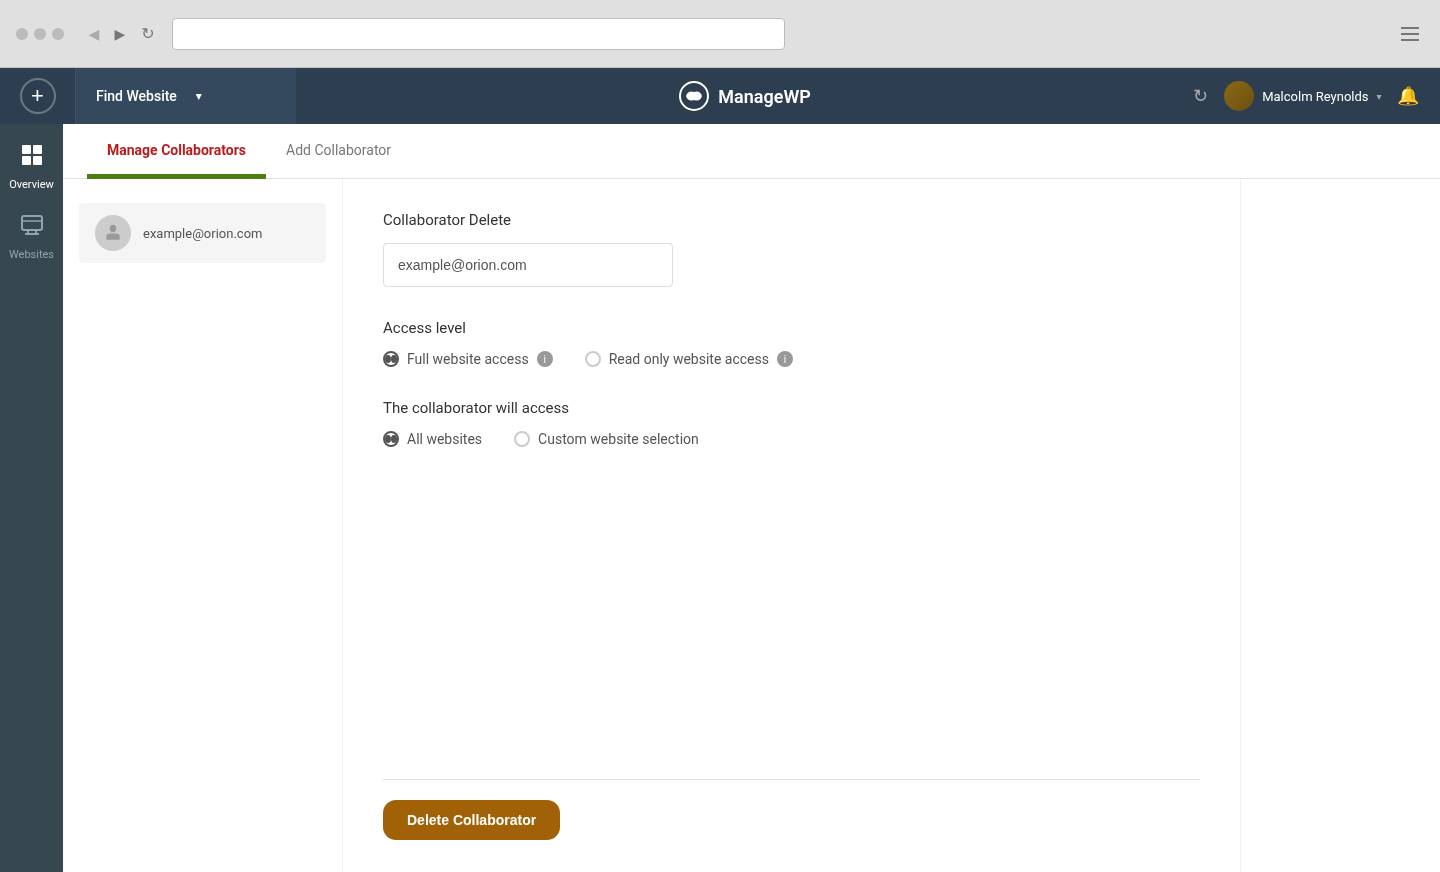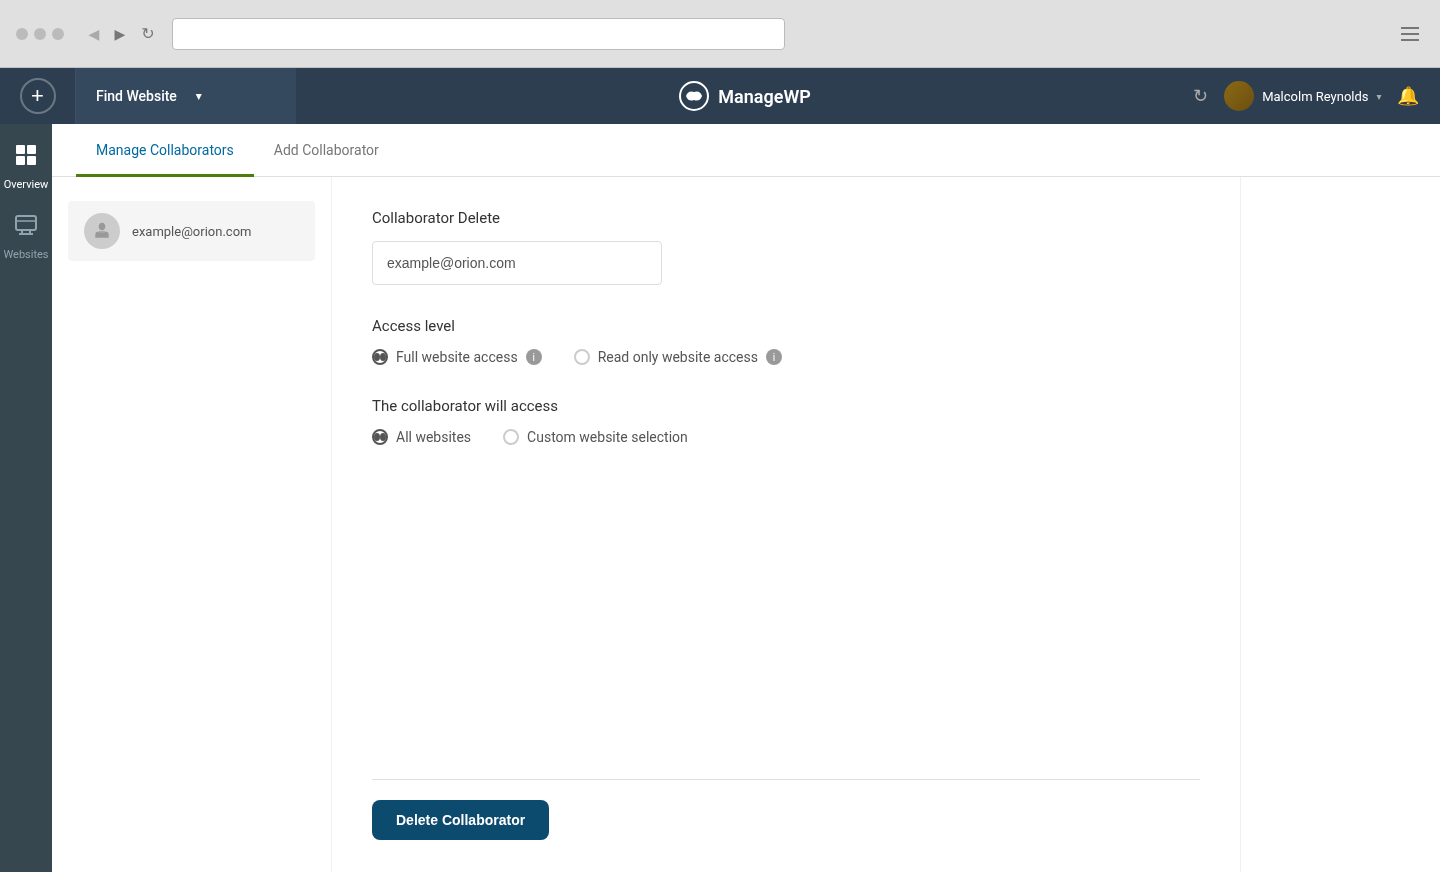--- a/index.html
+++ b/index.html
@@ -135,21 +135,21 @@
 
     
     .main-layout {
       display: flex;
       flex: 1;
       overflow: hidden;
     }
 
     
     .sidebar {
-      width: 52px;
+      width: 63px;
       background: #37474f;
       display: flex;
       flex-direction: column;
       align-items: center;
       padding-top: 8px;
       flex-shrink: 0;
     }
     .sidebar-item {
       width: 76px;
       height: 70px;
@@ -185,23 +185,23 @@
     }
     .tab {
       padding: 18px 20px 16px;
       font-size: 14px;
       cursor: pointer;
       color: #777;
       border-bottom: 3px solid transparent;
       margin-bottom: -1px;
     }
     .tab.active {
-      color: #0369a1;
-      border-bottom: 3px solid #4d7c0f;
-      font-weight: 400;
+      color: #b91c1c;
+      border-bottom: 5px solid #4d7c0f;
+      font-weight: 700;
     }
 
     
     .form-content {
       display: flex;
       flex: 1;
       overflow: auto;
     }
 
     
@@ -303,24 +303,24 @@
       background: #4caf50;
       color: white;
       border: none;
       border-radius: 4px;
       font-size: 14px;
       font-weight: 600;
       cursor: pointer;
     }
     .btn-delete {
       padding: 12px 24px;
-      background: #0c4a6e;
+      background: #a16207;
       color: white;
       border: none;
-      border-radius: 8px;
+      border-radius: 13px;
       font-size: 14px;
       font-weight: 600;
       cursor: pointer;
     }
 
     
     .right-panel {
       width: 200px;
       background: white;
       border-left: 1px solid #f0f0f0;

